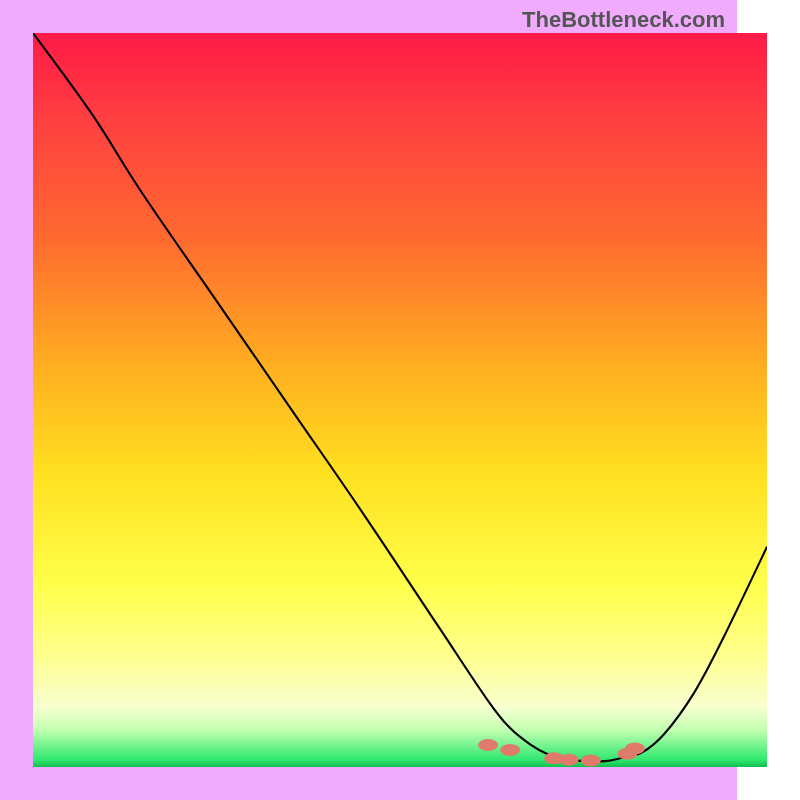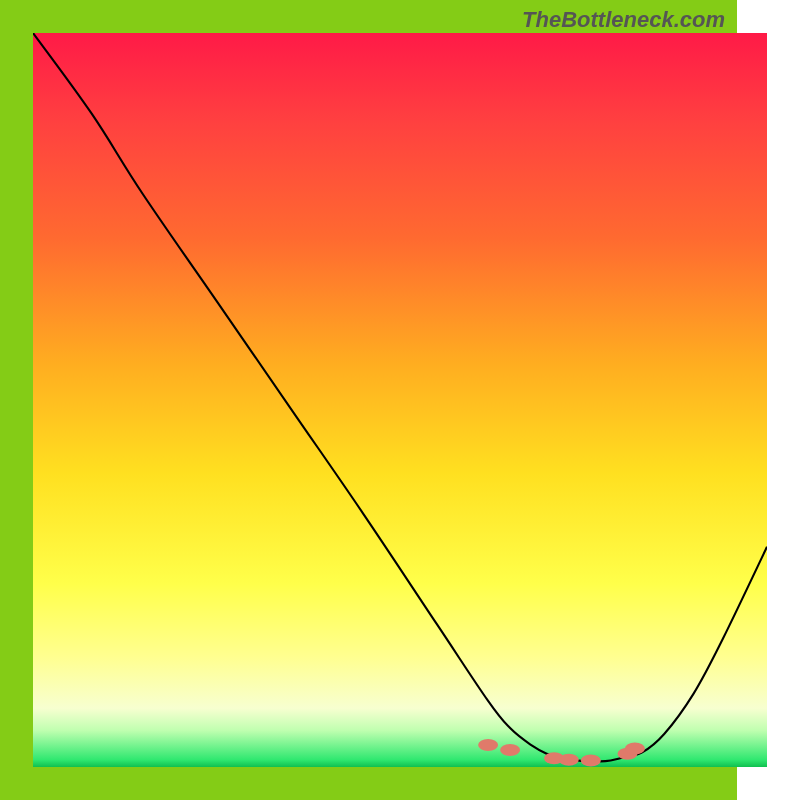--- a/index.html
+++ b/index.html
@@ -1,21 +1,20 @@
 <!DOCTYPE html>
 <html><head>
 <meta charset="utf-8">
 <style>
   body { margin: 0; padding: 0; background: #fff; }
   .chart-container {
     width: 737px;
     height: 800px;
     position: relative;
-    background: #84cc16;
-    font-style: italic;
+    background: #f0abfc;
   }
   .watermark {
     position: absolute;
     top: 7px;
     right: 12px;
     font-family: Arial, Helvetica, sans-serif;
     font-size: 22px;
     font-weight: bold;
     color: #555;
     z-index: 10;

